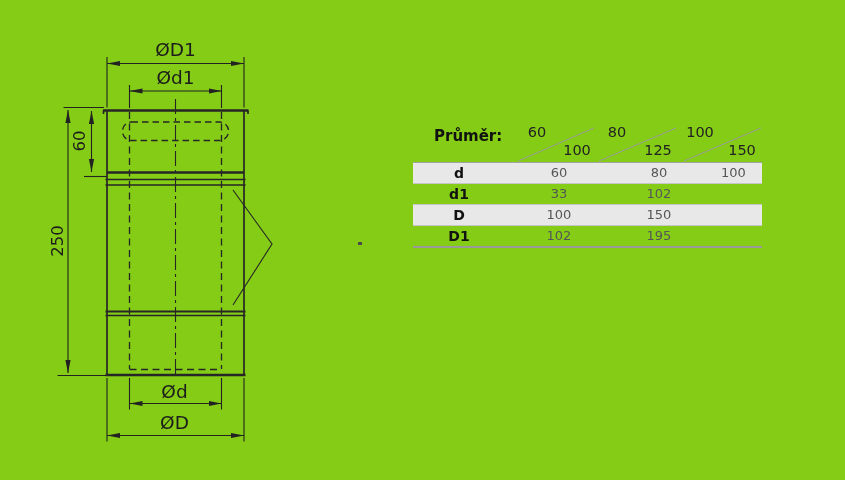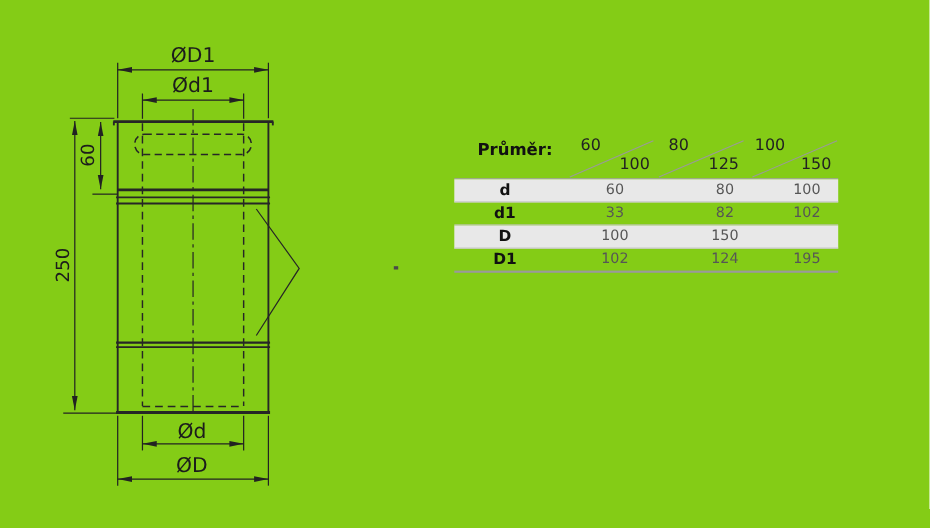--- a/index.html
+++ b/index.html
@@ -150,30 +150,28 @@
     <div class="spec-body">
       <div class="spec-row shaded">
         <span class="lbl">d</span>
         <span class="val">60</span>
         <span class="val">80</span>
         <span class="val">100</span>
       </div>
       <div class="spec-row">
         <span class="lbl">d1</span>
         <span class="val">33</span>
-        <span class="val">82</span>
         <span class="val">102</span>
       </div>
       <div class="spec-row shaded">
         <span class="lbl">D</span>
         <span class="val">100</span>
         <span class="val">150</span>
       </div>
       <div class="spec-row">
         <span class="lbl">D1</span>
         <span class="val">102</span>
-        <span class="val">124</span>
         <span class="val">195</span>
       </div>
     </div>
   </div>
 
 </div>
 
 </body></html>

